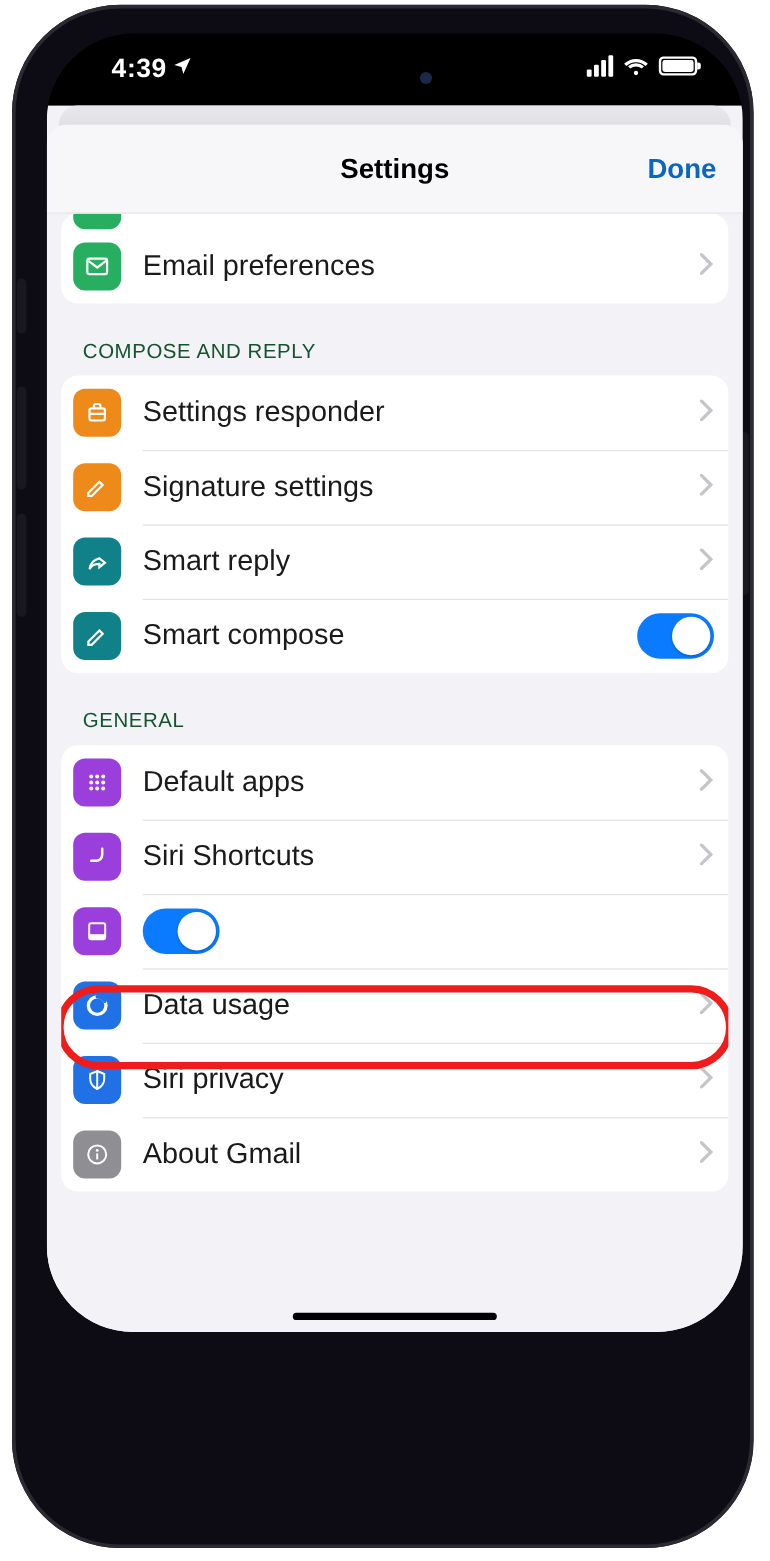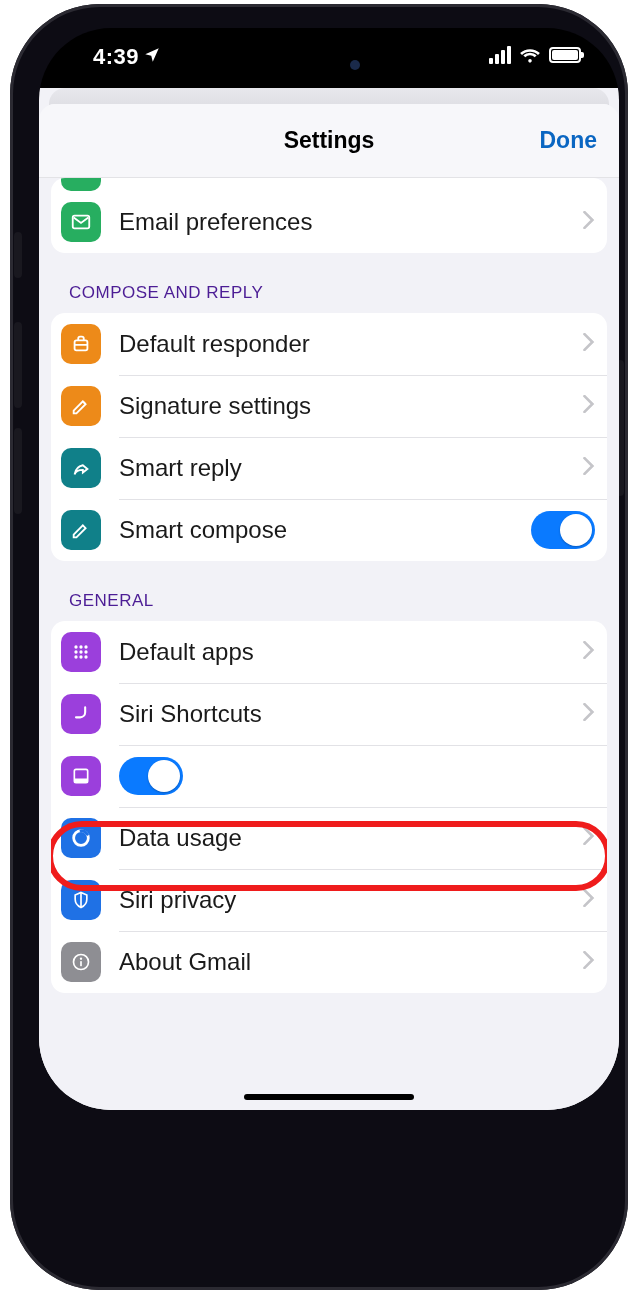--- a/index.html
+++ b/index.html
@@ -56,21 +56,21 @@
     height: 74px; background:#f7f7fa; display:flex; align-items:center; justify-content:center;
     border-bottom:1px solid rgba(0,0,0,0.08); position:relative;
   }
   .sheet-title { font-size: 23px; font-weight: 600; color:#000; }
   .done-btn { position:absolute; right:22px; top:0; bottom:0; display:flex; align-items:center;
     color:#0a66c2; font-size:23px; font-weight:600; }
 
   .scroll { flex:1; overflow:hidden; padding: 0 12px 40px 12px; }
 
   .group { background:#fff; border-radius:14px; overflow:hidden; }
-  .group-header { padding: 30px 18px 10px 18px; color:#4c1d95; font-size:17px; letter-spacing:0.5px; }
+  .group-header { padding: 30px 18px 10px 18px; color:#14532d; font-size:17px; letter-spacing:0.5px; }
   .partial-top { background:#fff; border-radius:14px; padding-top:0; }
   .partial-top .half-icon { height: 14px; margin-left:10px; margin-top:-1px; width:40px; background:#27ae60; border-radius:0 0 10px 10px;}
   .row {
     display:flex; align-items:center; min-height:62px; padding: 8px 12px 8px 10px;
     gap: 18px; position:relative;
   }
   .row + .row::before {
     content:""; position:absolute; left:68px; right:0; top:0; height:1px; background:#e2e2e6;
   }
   .icon-box {
@@ -176,21 +176,21 @@
             <div class="group-header">COMPOSE AND REPLY</div>
             <div class="group">
 
               <div class="row">
                 <div class="icon-box orange">
                   <svg width="22" height="22" viewBox="0 0 24 24">
                       <rect x="5" y="8" width="14" height="11" rx="2" fill="none" stroke="#fff" stroke-width="2"></rect>
                       <path d="M9 8V6a2 2 0 0 1 2-2h2a2 2 0 0 1 2 2v2M5 13h14" fill="none" stroke="#fff" stroke-width="2"></path>
                     </svg>
                 </div>
-                <div class="label">Default responder</div>
+                <div class="label">Settings responder</div>
                 <span class="chev"><svg width="12" height="18" viewBox="0 0 10 16">
                       <path d="M1 1l7 7-7 7" fill="none" stroke="currentColor" stroke-width="2.4" stroke-linecap="round"></path>
                     </svg></span>
               </div>
 
               <div class="row">
                 <div class="icon-box orange">
                   <svg width="22" height="22" viewBox="0 0 24 24">
                       <path d="M4 17l10-10 3 3-10 10H4v-3z" fill="none" stroke="#fff" stroke-width="2"></path>
                       <path d="M14 7l3 3" stroke="#fff" stroke-width="2"></path>

